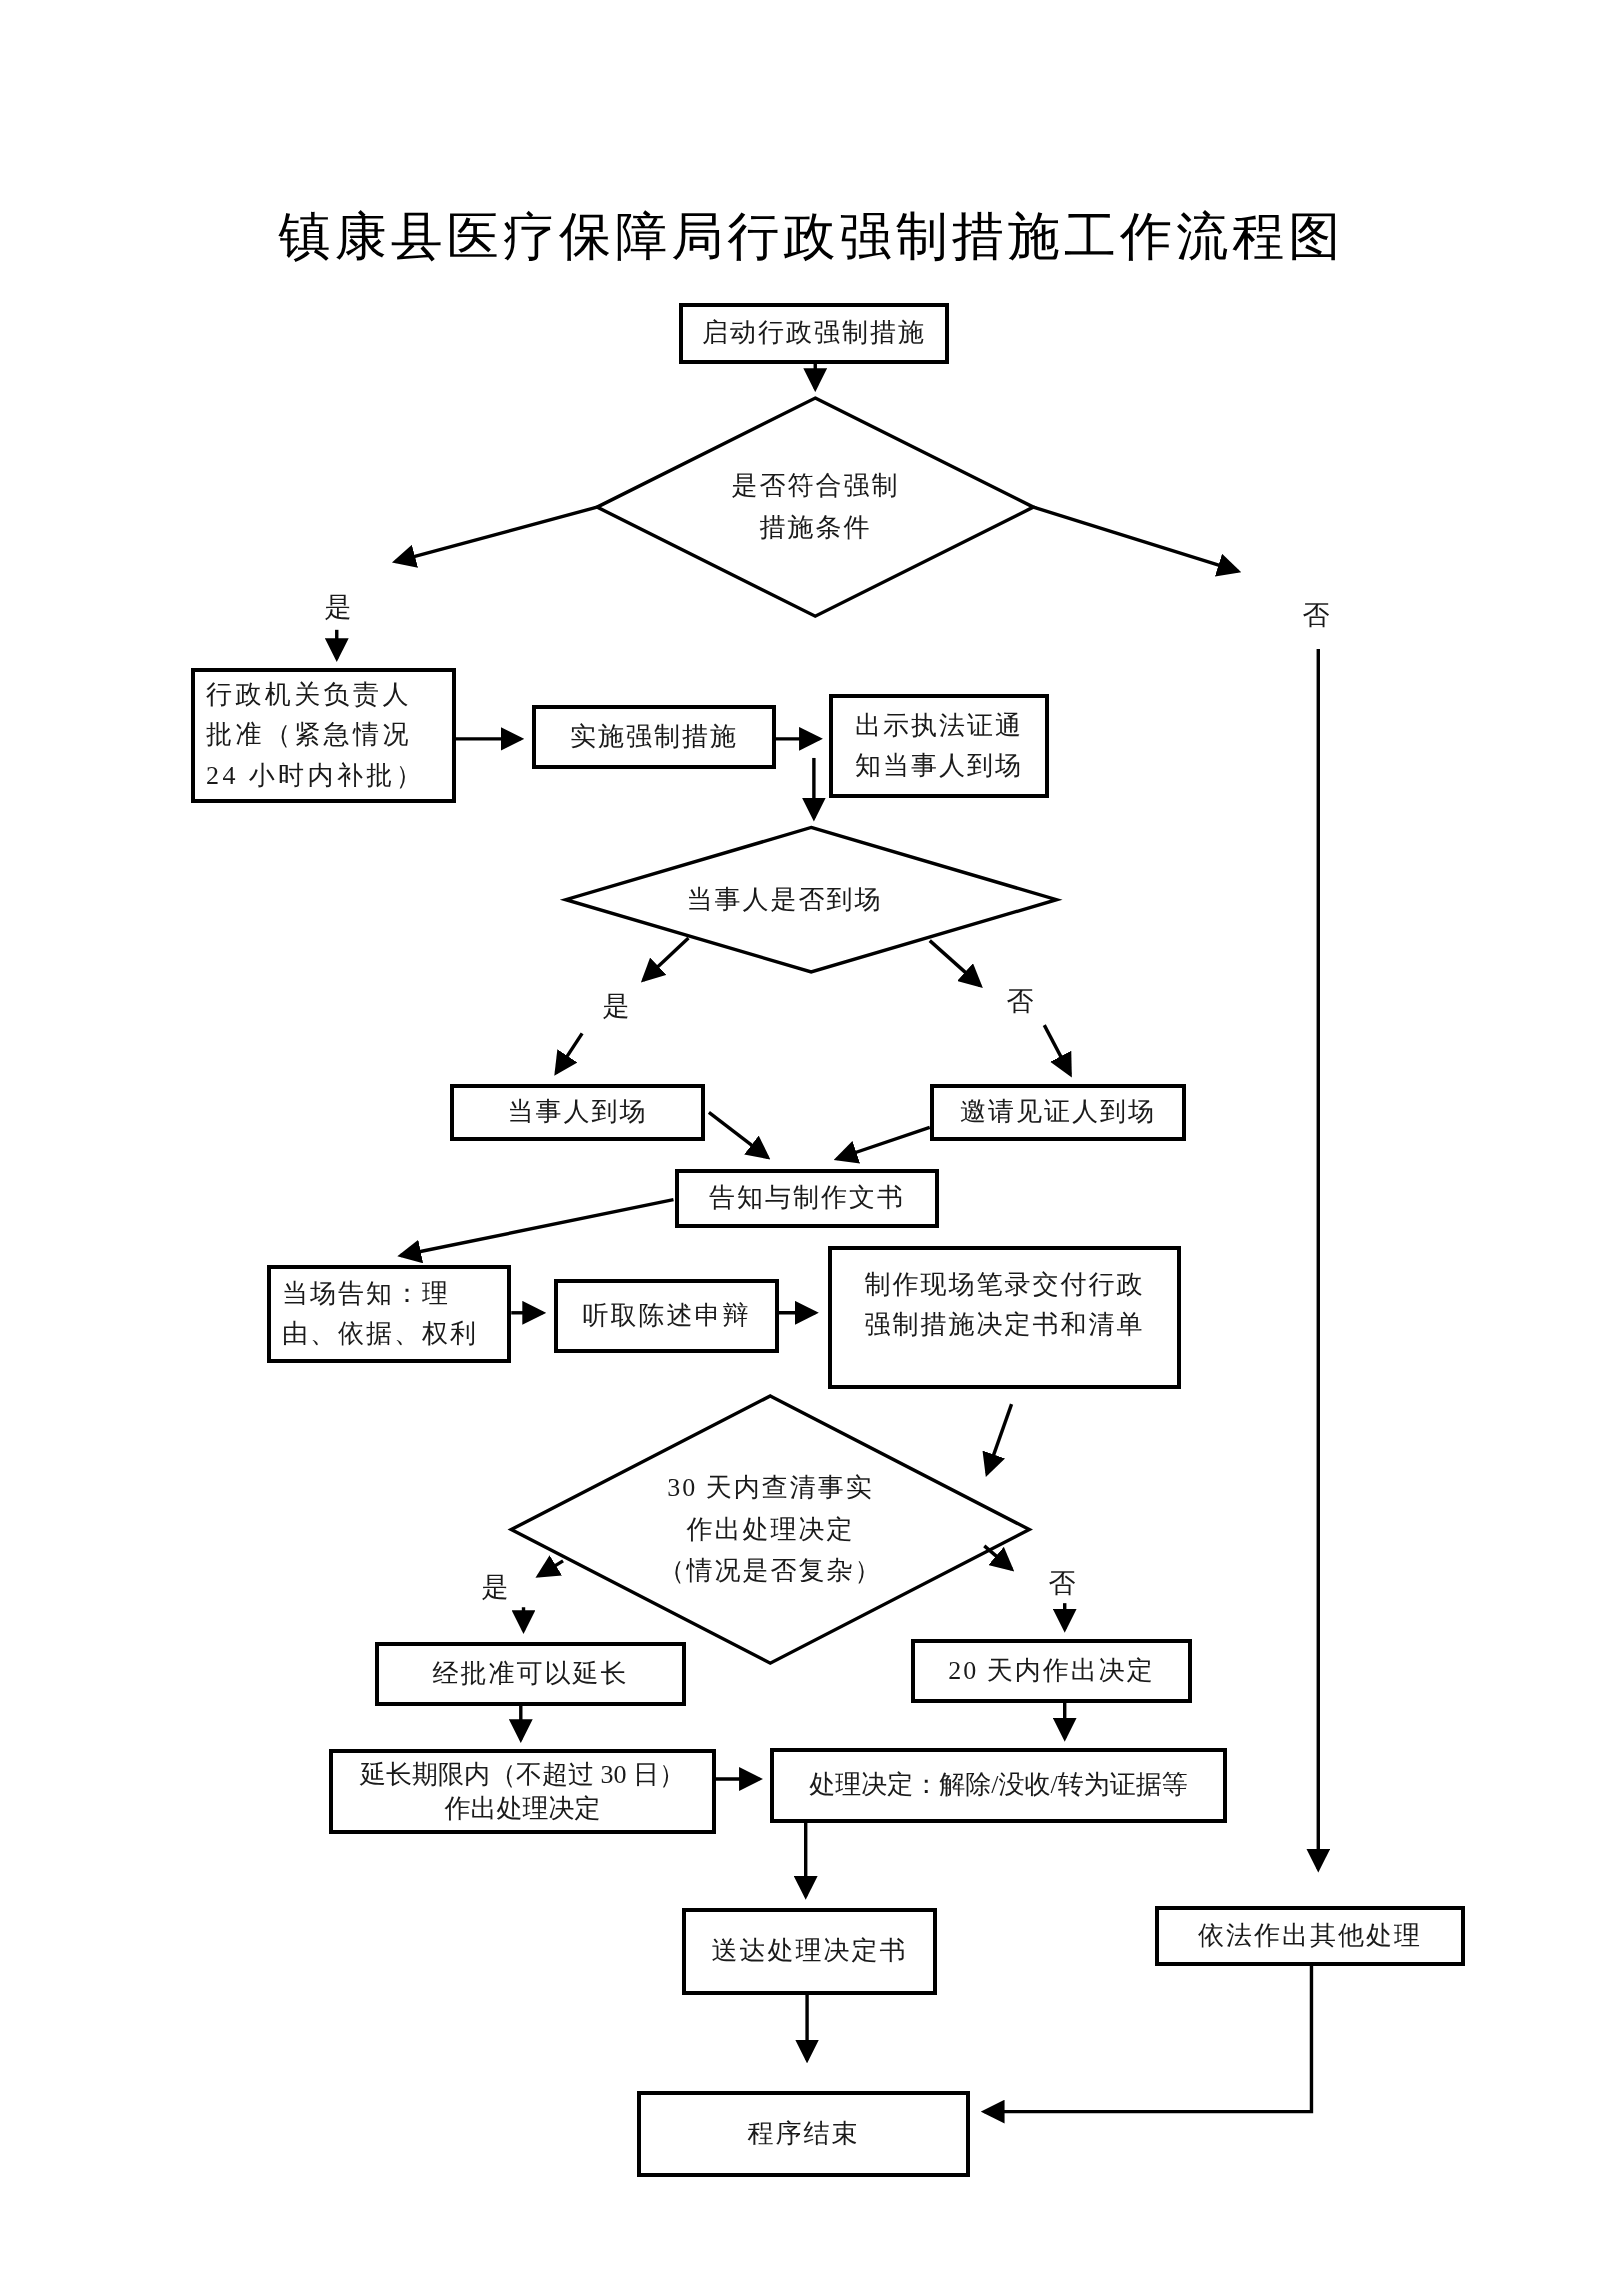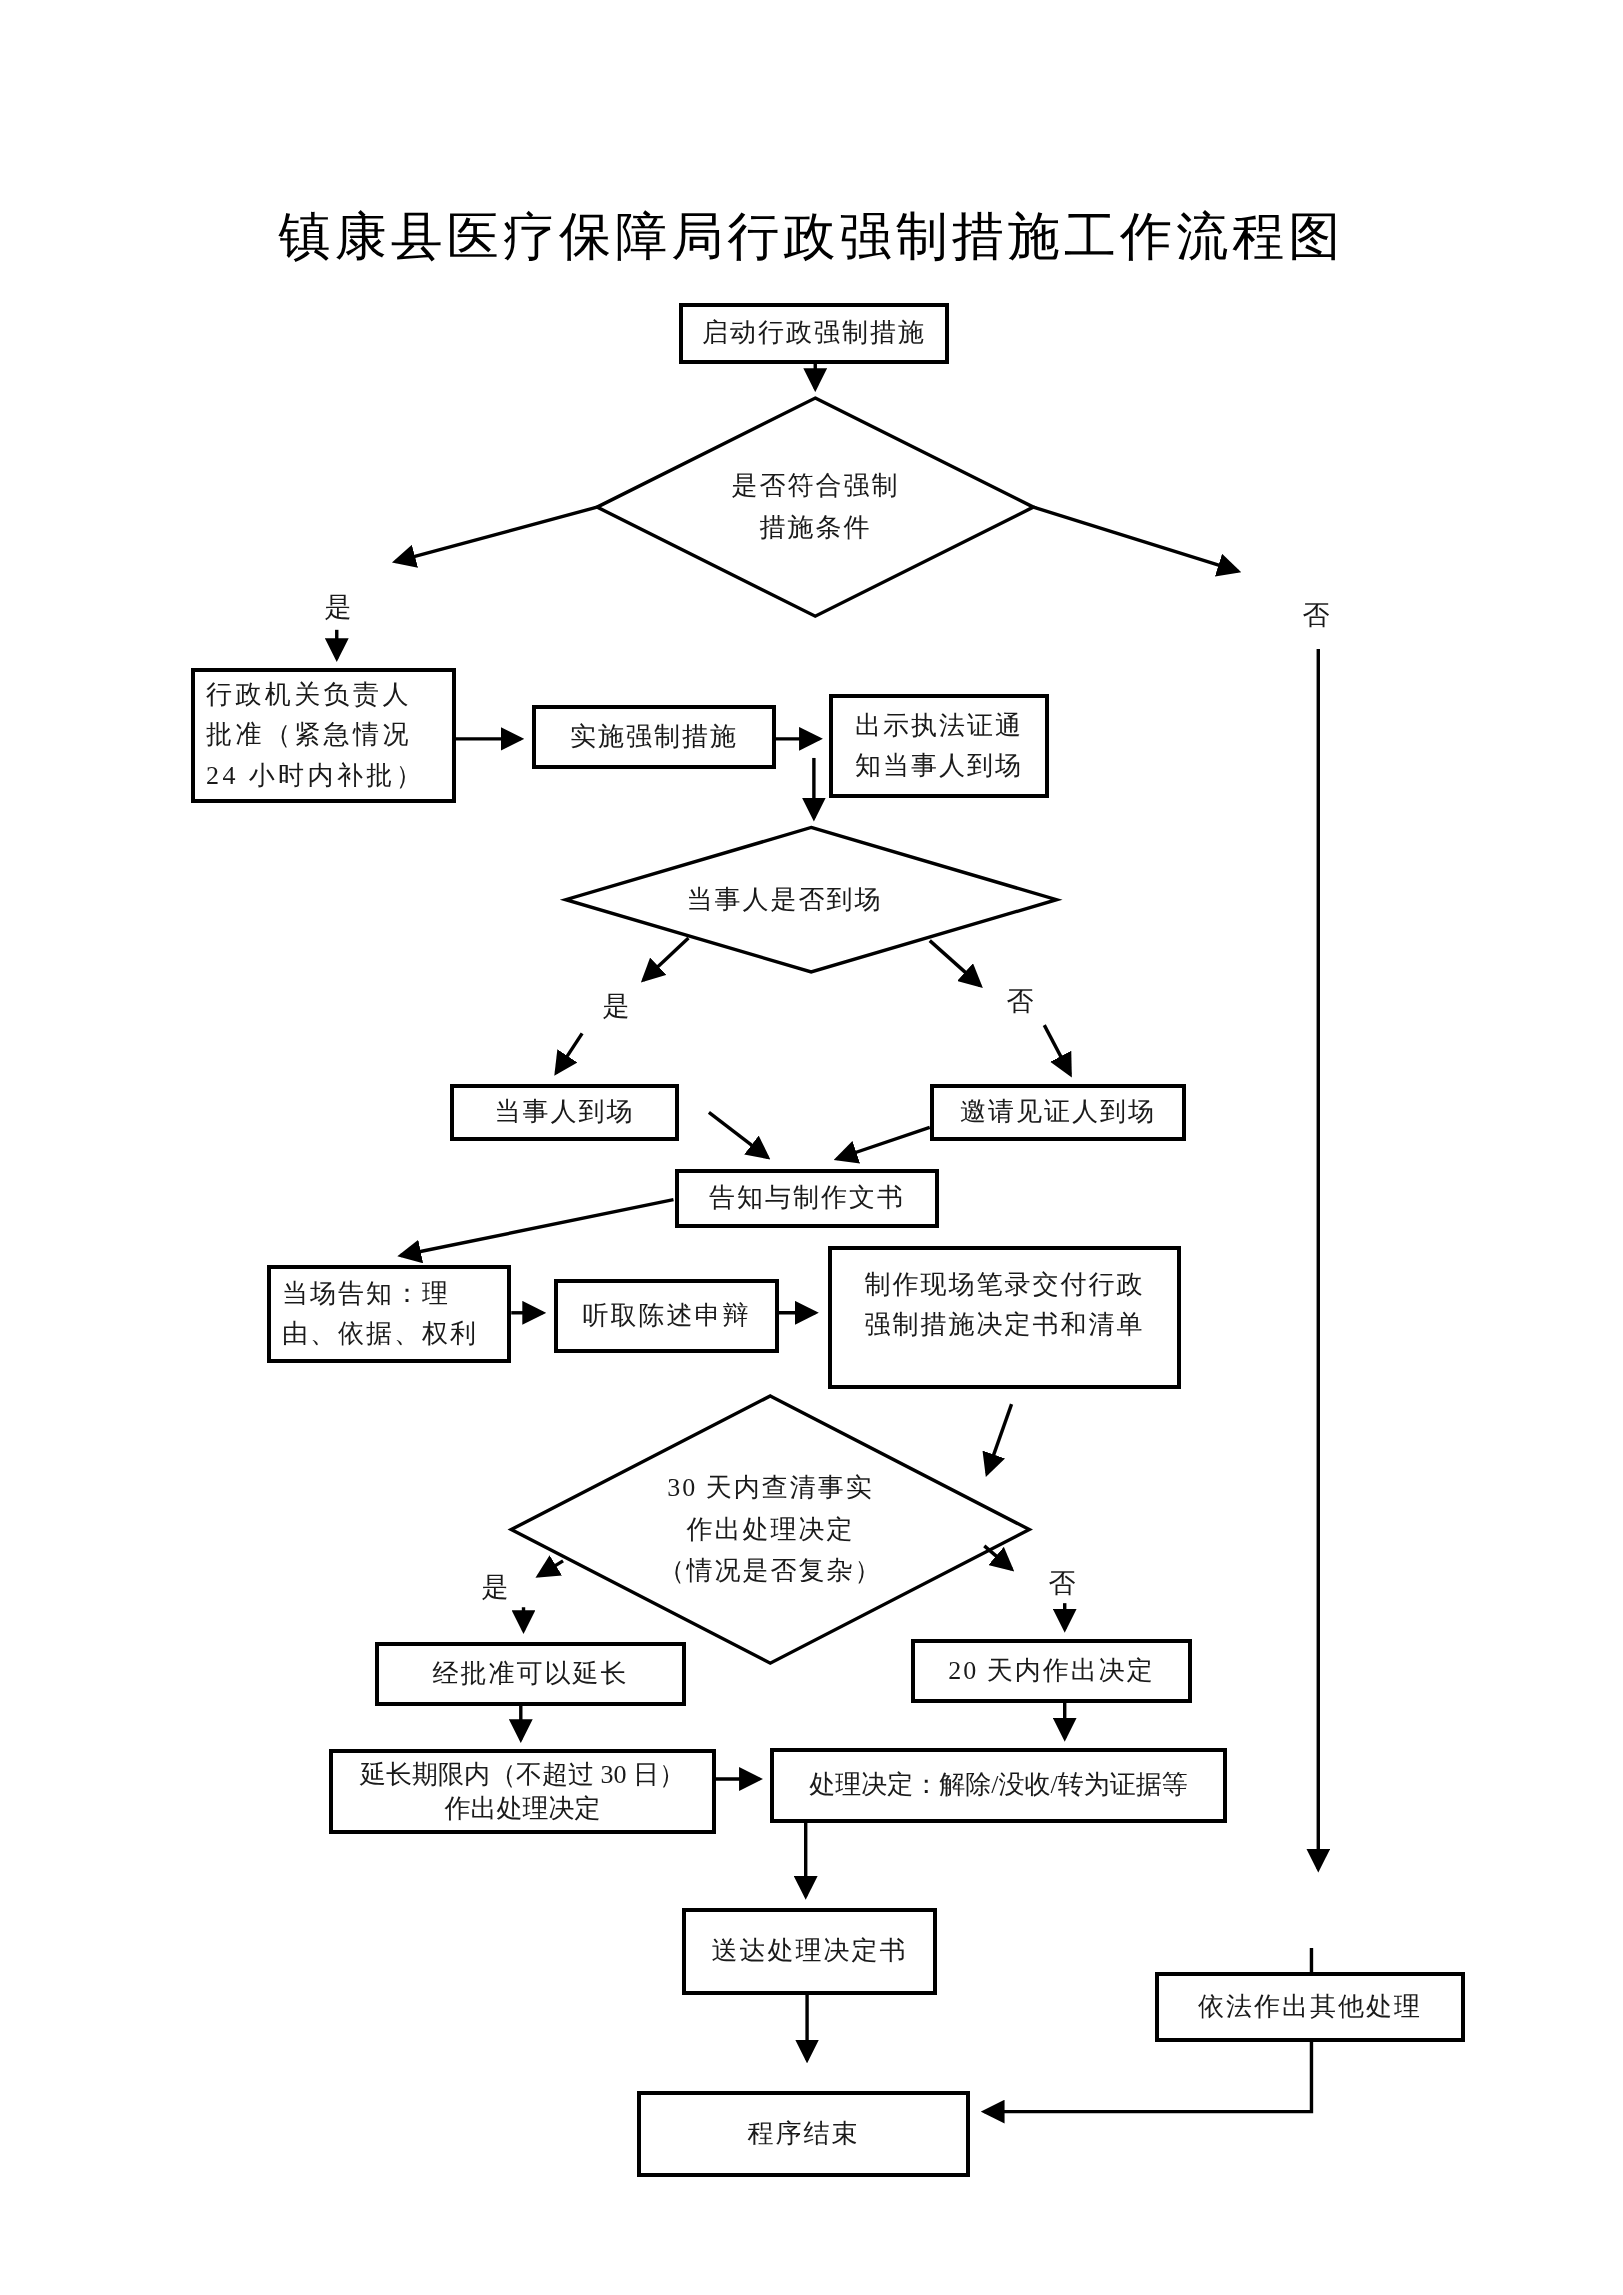--- a/index.html
+++ b/index.html
@@ -81,21 +81,21 @@
 
   <div class="node" style="left:532px;top:705px;width:244px;height:64px;">
     <span class="ln">实施强制措施</span>
   </div>
 
   <div class="node" style="left:829px;top:694px;width:220px;height:104px;">
     <span class="ln">出示执法证通</span>
     <span class="ln">知当事人到场</span>
   </div>
 
-  <div class="node" style="left:450px;top:1084px;width:229px;height:57px;">
+  <div class="node" style="left:450px;top:1084px;width:255px;height:57px;">
     <span class="ln">当事人到场</span>
   </div>
 
   <div class="node" style="left:930px;top:1084px;width:256px;height:57px;">
     <span class="ln">邀请见证人到场</span>
   </div>
 
   <div class="node" style="left:675px;top:1169px;width:264px;height:59px;">
     <span class="ln">告知与制作文书</span>
   </div>
@@ -132,21 +132,21 @@
   </div>
 
   <div class="node" style="left:682px;top:1908px;width:255px;height:87px;">
     <span class="ln">送达处理决定书</span>
   </div>
 
   <div class="node" style="left:637px;top:2071px;width:333px;height:86px;margin-top:20px;">
     <span class="ln">程序结束</span>
   </div>
 
-  <div class="node" style="left:1155px;top:1972px;width:310px;height:70px;font-family:Liberation Serif, serif;">
+  <div class="node" style="left:1155px;top:1906px;width:310px;height:60px;font-family:Liberation Serif, serif;">
     <span class="ln">依法作出其他处理</span>
   </div>
 
   <div class="dtext" style="left:679px;top:439px;width:273px;height:136px;">
     <span class="ln">是否符合强制</span>
     <span class="ln">措施条件</span>
   </div>
 
   <div class="dtext" style="left:614px;top:866px;width:341px;height:68px;">
     <span class="ln">当事人是否到场</span>

